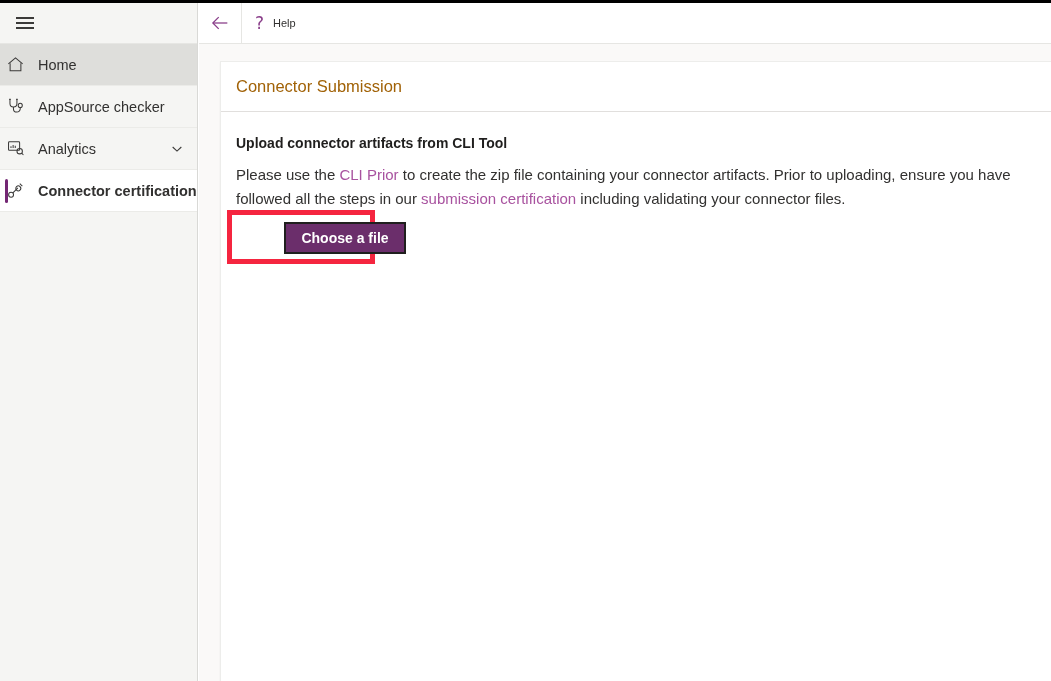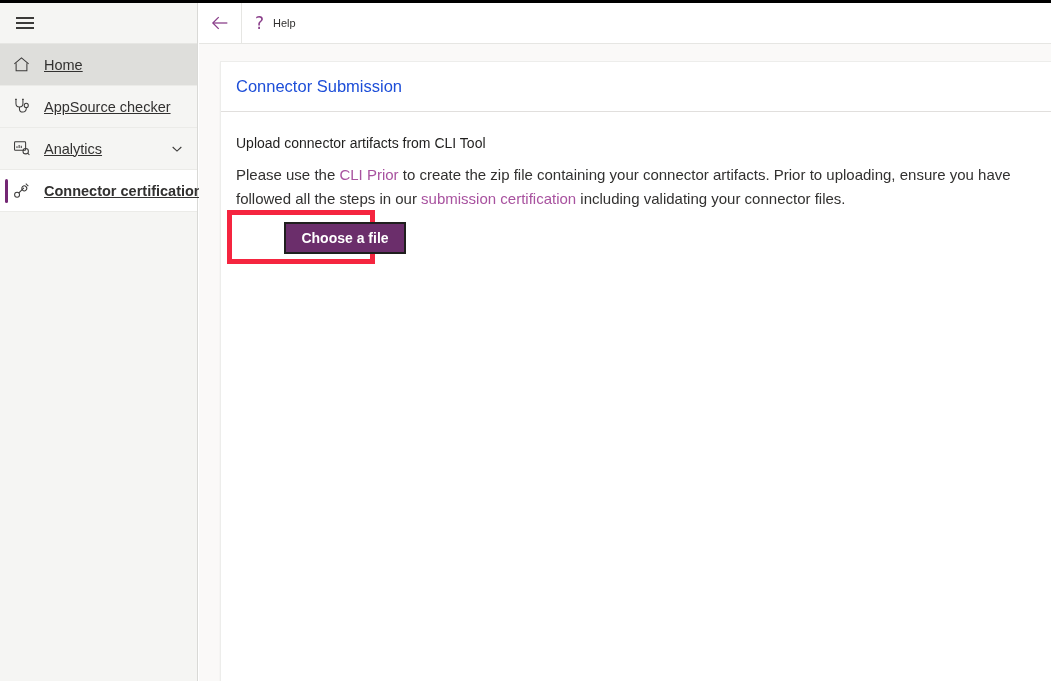--- a/index.html
+++ b/index.html
@@ -50,26 +50,25 @@
     height: 1.6px;
     width: 100%;
     background: #3b3a39;
   }
 
   .nav-item {
     position: relative;
     height: 42px;
     display: flex;
     align-items: center;
-    padding-left: 10px;
+    padding-left: 4px;
     cursor: pointer;
     color: #323130;
     font-size: 14.5px;
     border-bottom: 1px solid #ebebe8;
-    text-decoration: underline;
   }
   .nav-item .nicon {
     width: 22px;
     height: 22px;
     margin-right: 12px;
     display: flex;
     align-items: center;
     justify-content: center;
     flex: 0 0 22px;
     color: #3b3a39;
@@ -166,29 +165,29 @@
   }
   .card-header {
     height: 50px;
     display: flex;
     align-items: center;
     padding-left: 15px;
     border-bottom: 1px solid #e1dfdd;
   }
   .card-title {
     font-size: 16.5px;
-    color: #1d4ed8;
+    color: #a16207;
     font-weight: 400;
   }
   .card-body {
     padding: 23px 15px 0 15px;
   }
   .section-title {
     font-size: 14px;
-    font-weight: 400;
+    font-weight: 700;
     color: #201f1e;
     margin-bottom: 12px;
   }
   .desc {
     font-size: 15px;
     line-height: 24px;
     color: #323130;
     max-width: 790px;
   }
   .desc a {

